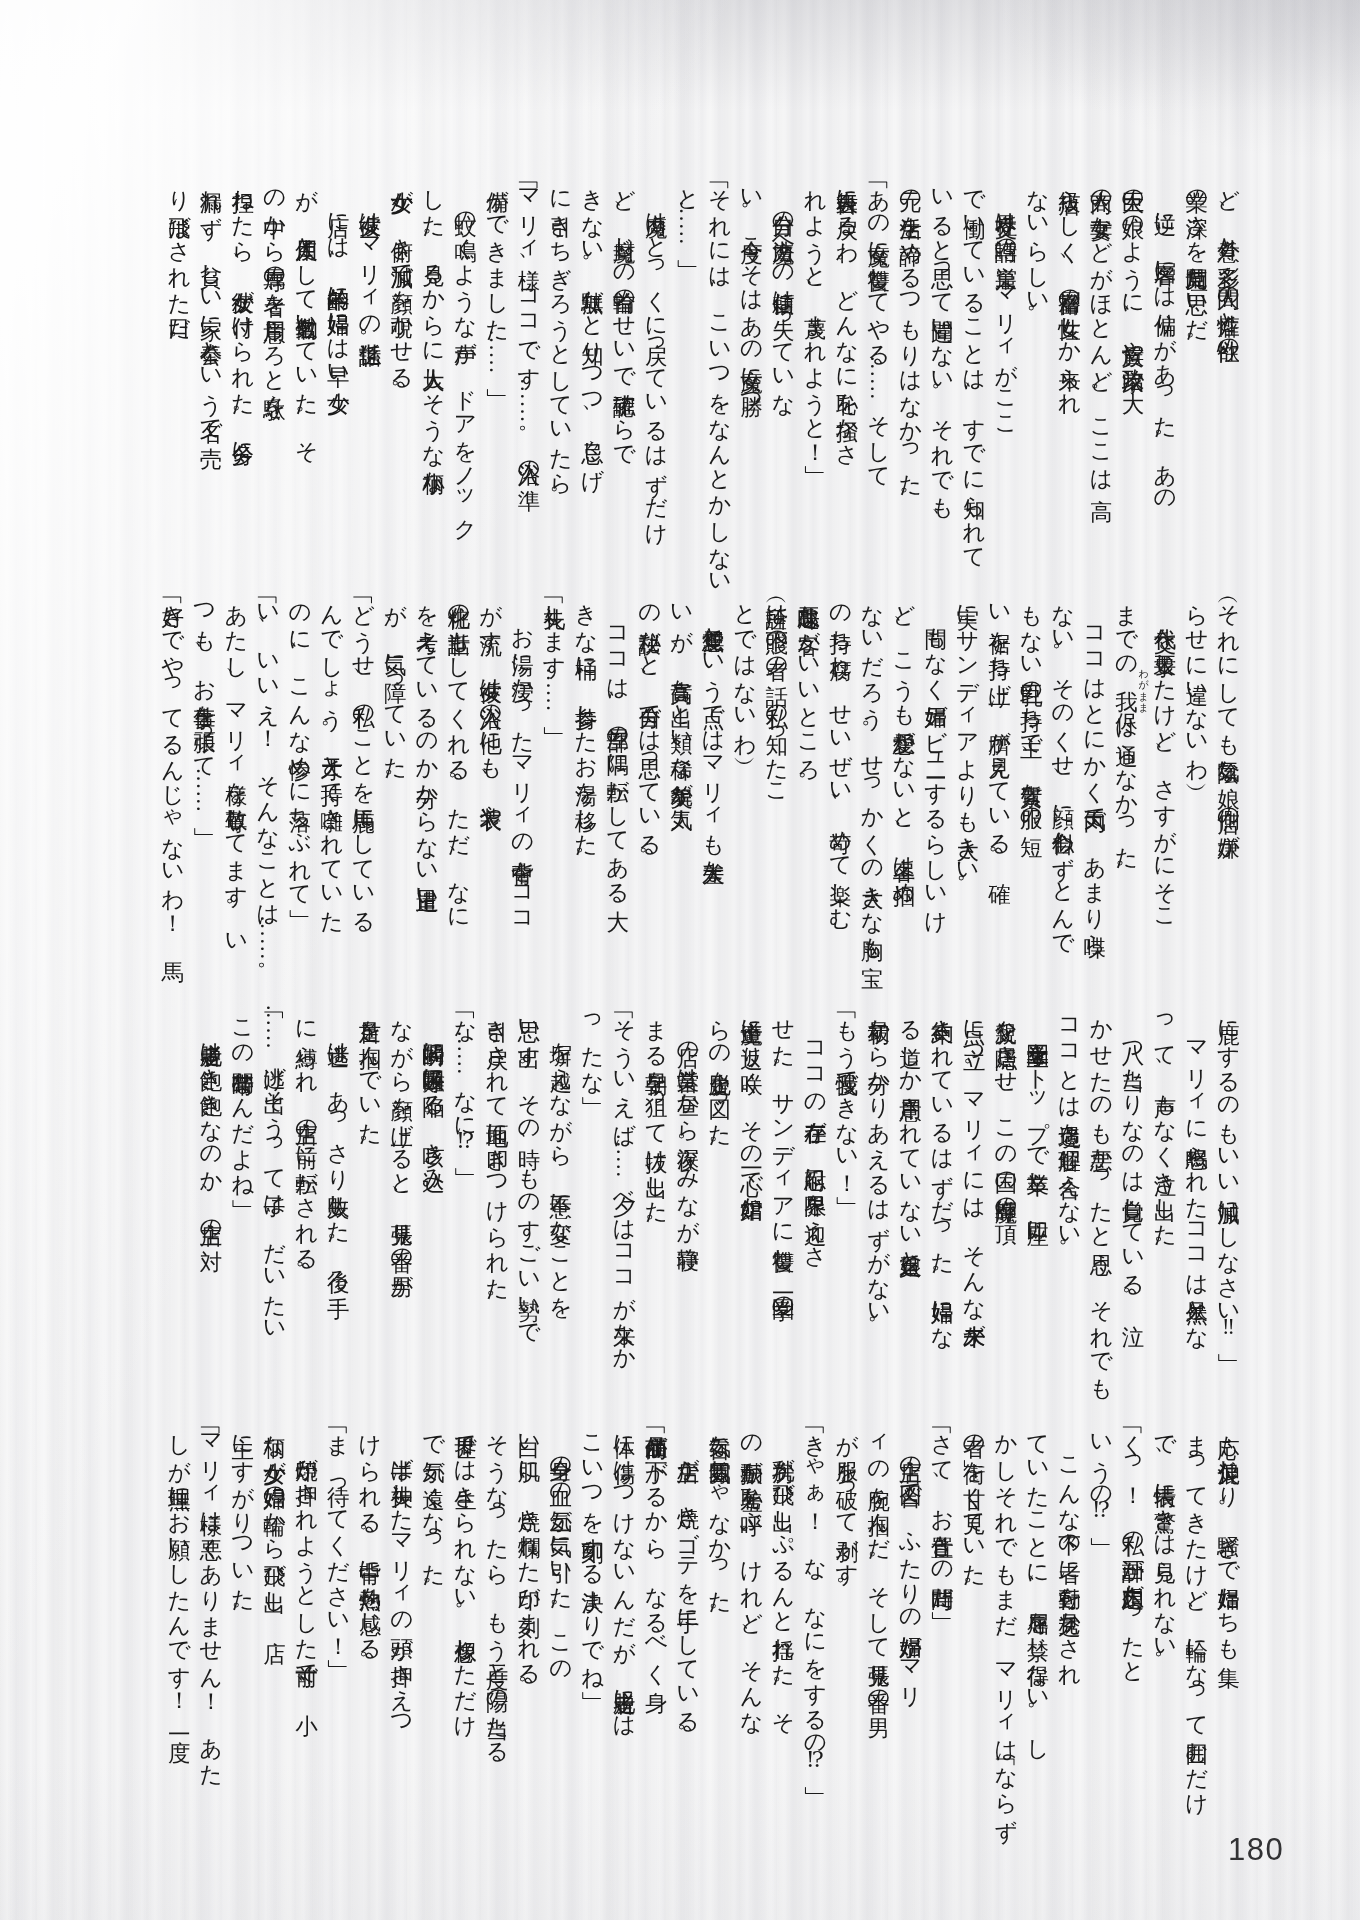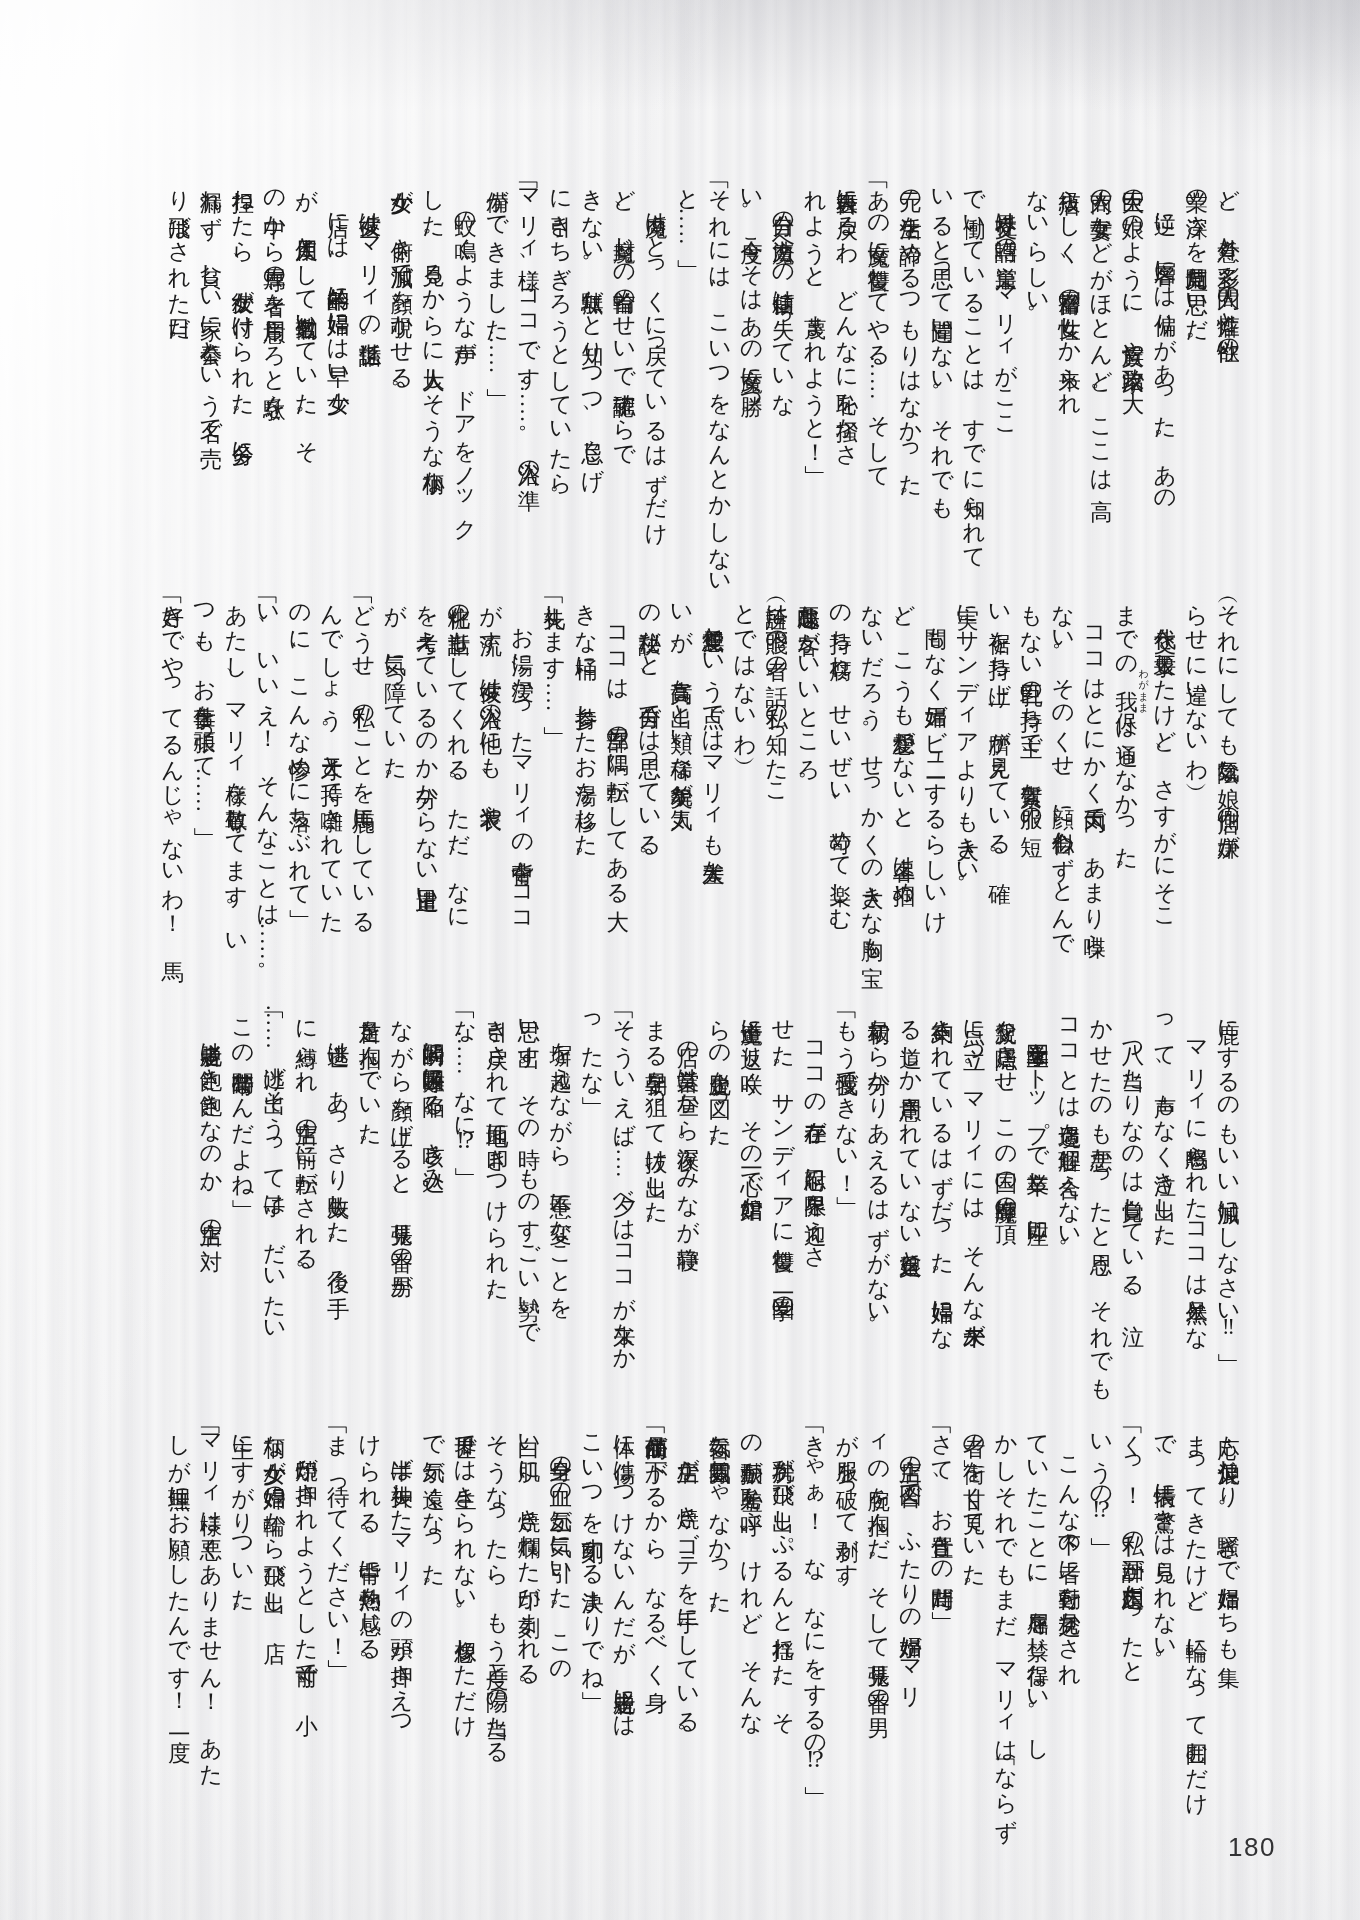--- a/index.html
+++ b/index.html
@@ -56,21 +56,21 @@
   #band-1 { top: 589px; }
   #band-2 { top: 1004px; }
   #band-3 { top: 1419px; }
 
   .page-number {
     position: absolute;
     top: 1832px;
     left: 1228px;
     z-index: 2;
     font-family: "Liberation Sans", "DejaVu Sans", sans-serif;
-    font-size: 26px;
+    font-size: 31px;
     letter-spacing: 1.5px;
     color: var(--pagenum, #323234);
   }
 </style>
 </head>
 <body>
 
 <section class="band" id="band-0">
     <div class="col">ど、意外と多彩。人間の性癖と性欲の</div>
     <div class="col">業の深さを垣間見た思いだ。</div>

